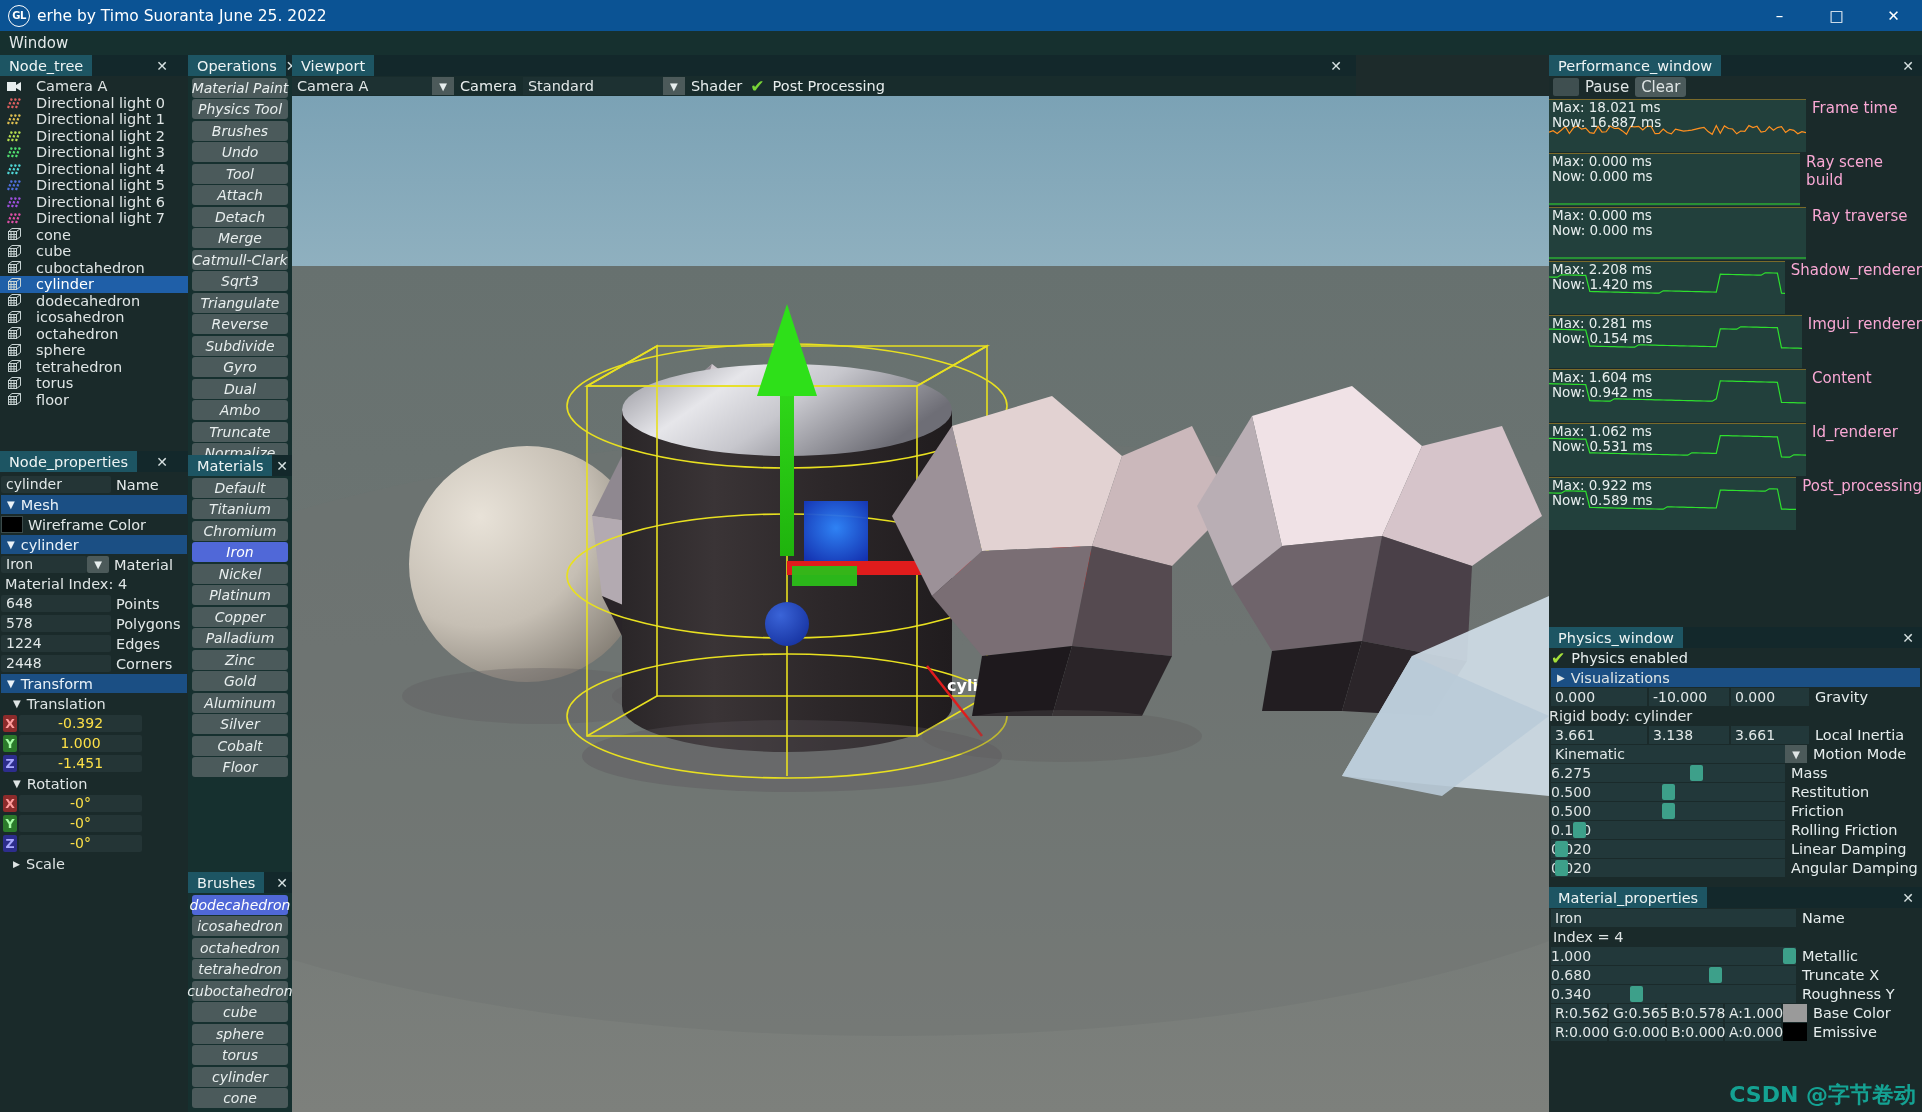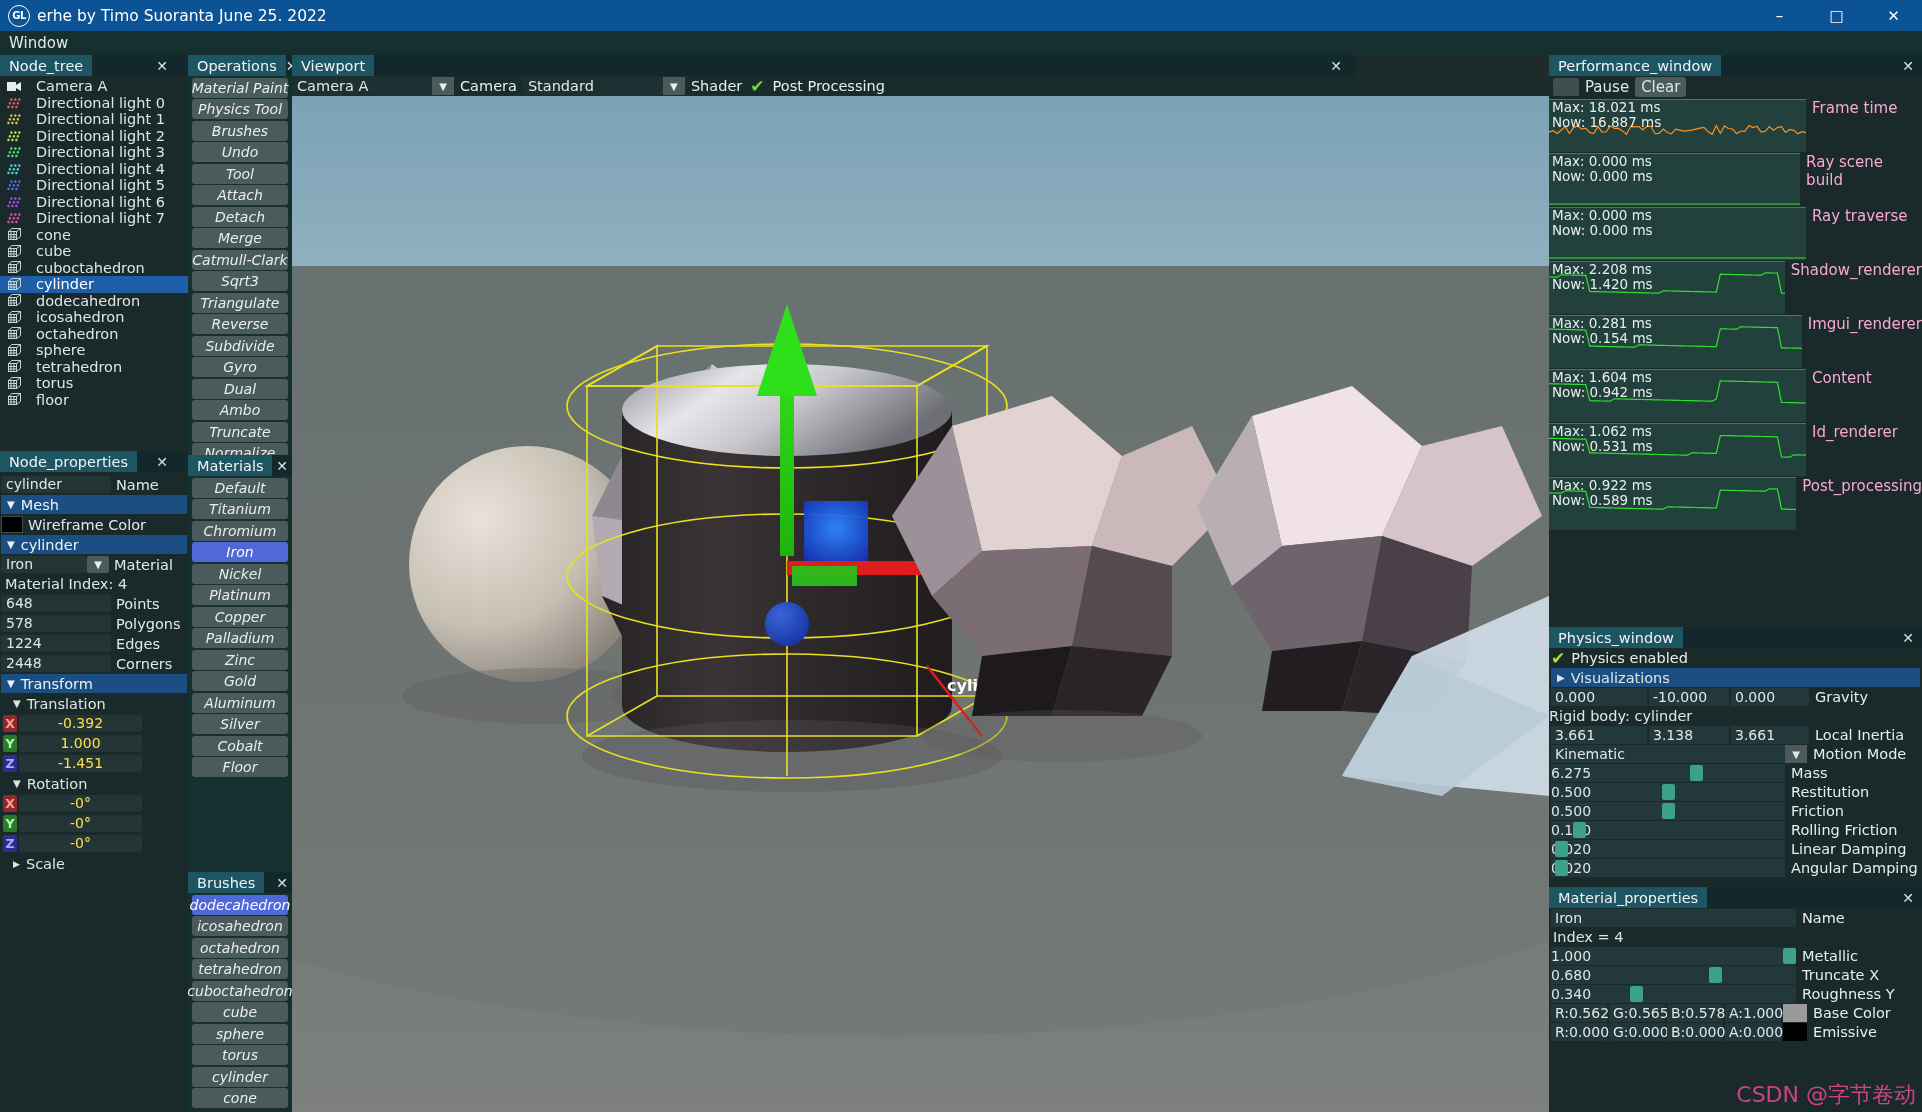--- a/index.html
+++ b/index.html
@@ -161,22 +161,22 @@
   .pw-grab { position:absolute; top:1px; width:13px; height:16px; background:#3da08a; border-radius:2px; }
   .pw-check { color:#a6e03a; font-size:17px; font-weight:bold; }
   .pw-sect {
     background:#1b4f84; height:19px; display:flex; align-items:center;
     font-size:14.5px; padding-left:6px; margin:1px 2px;
   }
   .pw-dd { width:22px; height:18px; background:#4c5a5a; display:flex; align-items:center; justify-content:center; font-size:10px; }
   .color-swatch-gray { width:24px; height:18px; background:#9a9a9a; }
   .color-swatch-blk { width:24px; height:18px; background:#000; }
   .watermark {
-    position:absolute; right:6px; bottom:2px; font-size:22px; color:#ec4899;
-    opacity:0.85; pointer-events:none;
+    position:absolute; right:6px; bottom:2px; font-size:22px; color:#14b8a6;
+    opacity:0.85; pointer-events:none;font-weight:bold;
   }
 </style>
 </head>
 <body>
 
 <div id="app">
 
   <div class="titlebar">
     <div class="gl-icon">GL</div>
     <div class="title">erhe by Timo Suoranta June 25. 2022</div>

